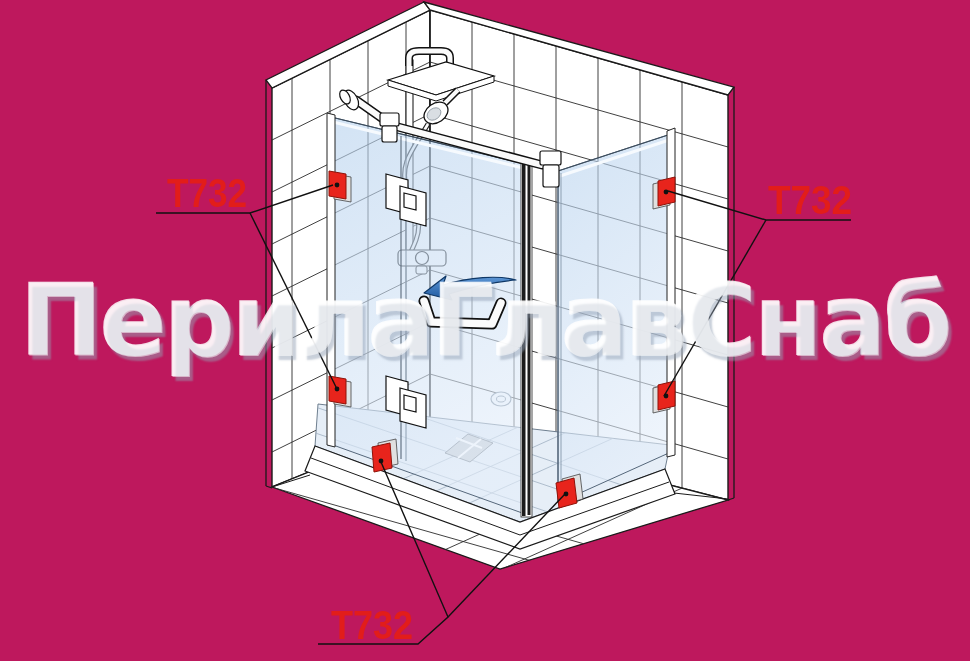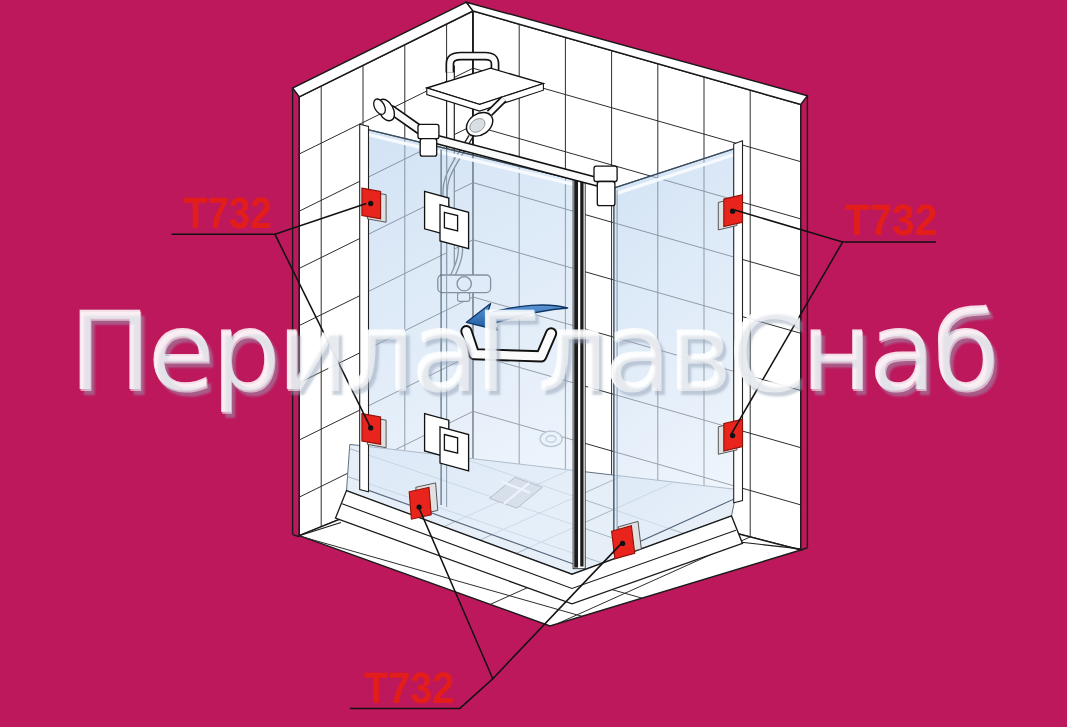--- a/index.html
+++ b/index.html
@@ -1,20 +1,20 @@
 <!DOCTYPE html>
 <html><head>
 <meta charset="utf-8">
 <style>
   html,body{margin:0;padding:0;background:#ffffff;}
   .canvas{position:relative;width:970px;height:661px;background:#be185d;overflow:hidden;
           font-family:"Liberation Sans",sans-serif;}
   .canvas svg{position:absolute;left:0;top:0;}
   .watermark{position:absolute;left:0;top:264px;width:970px;text-align:center;
-             font-family:"DejaVu Sans",sans-serif;font-weight:normal;font-size:99px;
+             font-family:"DejaVu Sans",sans-serif;font-weight:bold;font-size:99px;
              letter-spacing:-3px;white-space:nowrap;color:rgba(255,255,255,0.55);
              text-shadow:3px 4px 2px rgba(148,162,182,0.50),-1px -1px 0 rgba(255,255,255,0.85);
              pointer-events:none;z-index:5;}
   .lbl{font-family:"Liberation Sans",sans-serif;font-weight:bold;font-size:40px;fill:#e21d1a;}
   .tile{stroke:#2b2b2b;stroke-width:0.9;}
   .tile2{stroke:#9fb0c2;stroke-width:0.8;}
   .outline{stroke:#1a1a1a;fill:#ffffff;}
   .leader{stroke:#111111;stroke-width:1.4;fill:none;}
 </style>
 </head>

